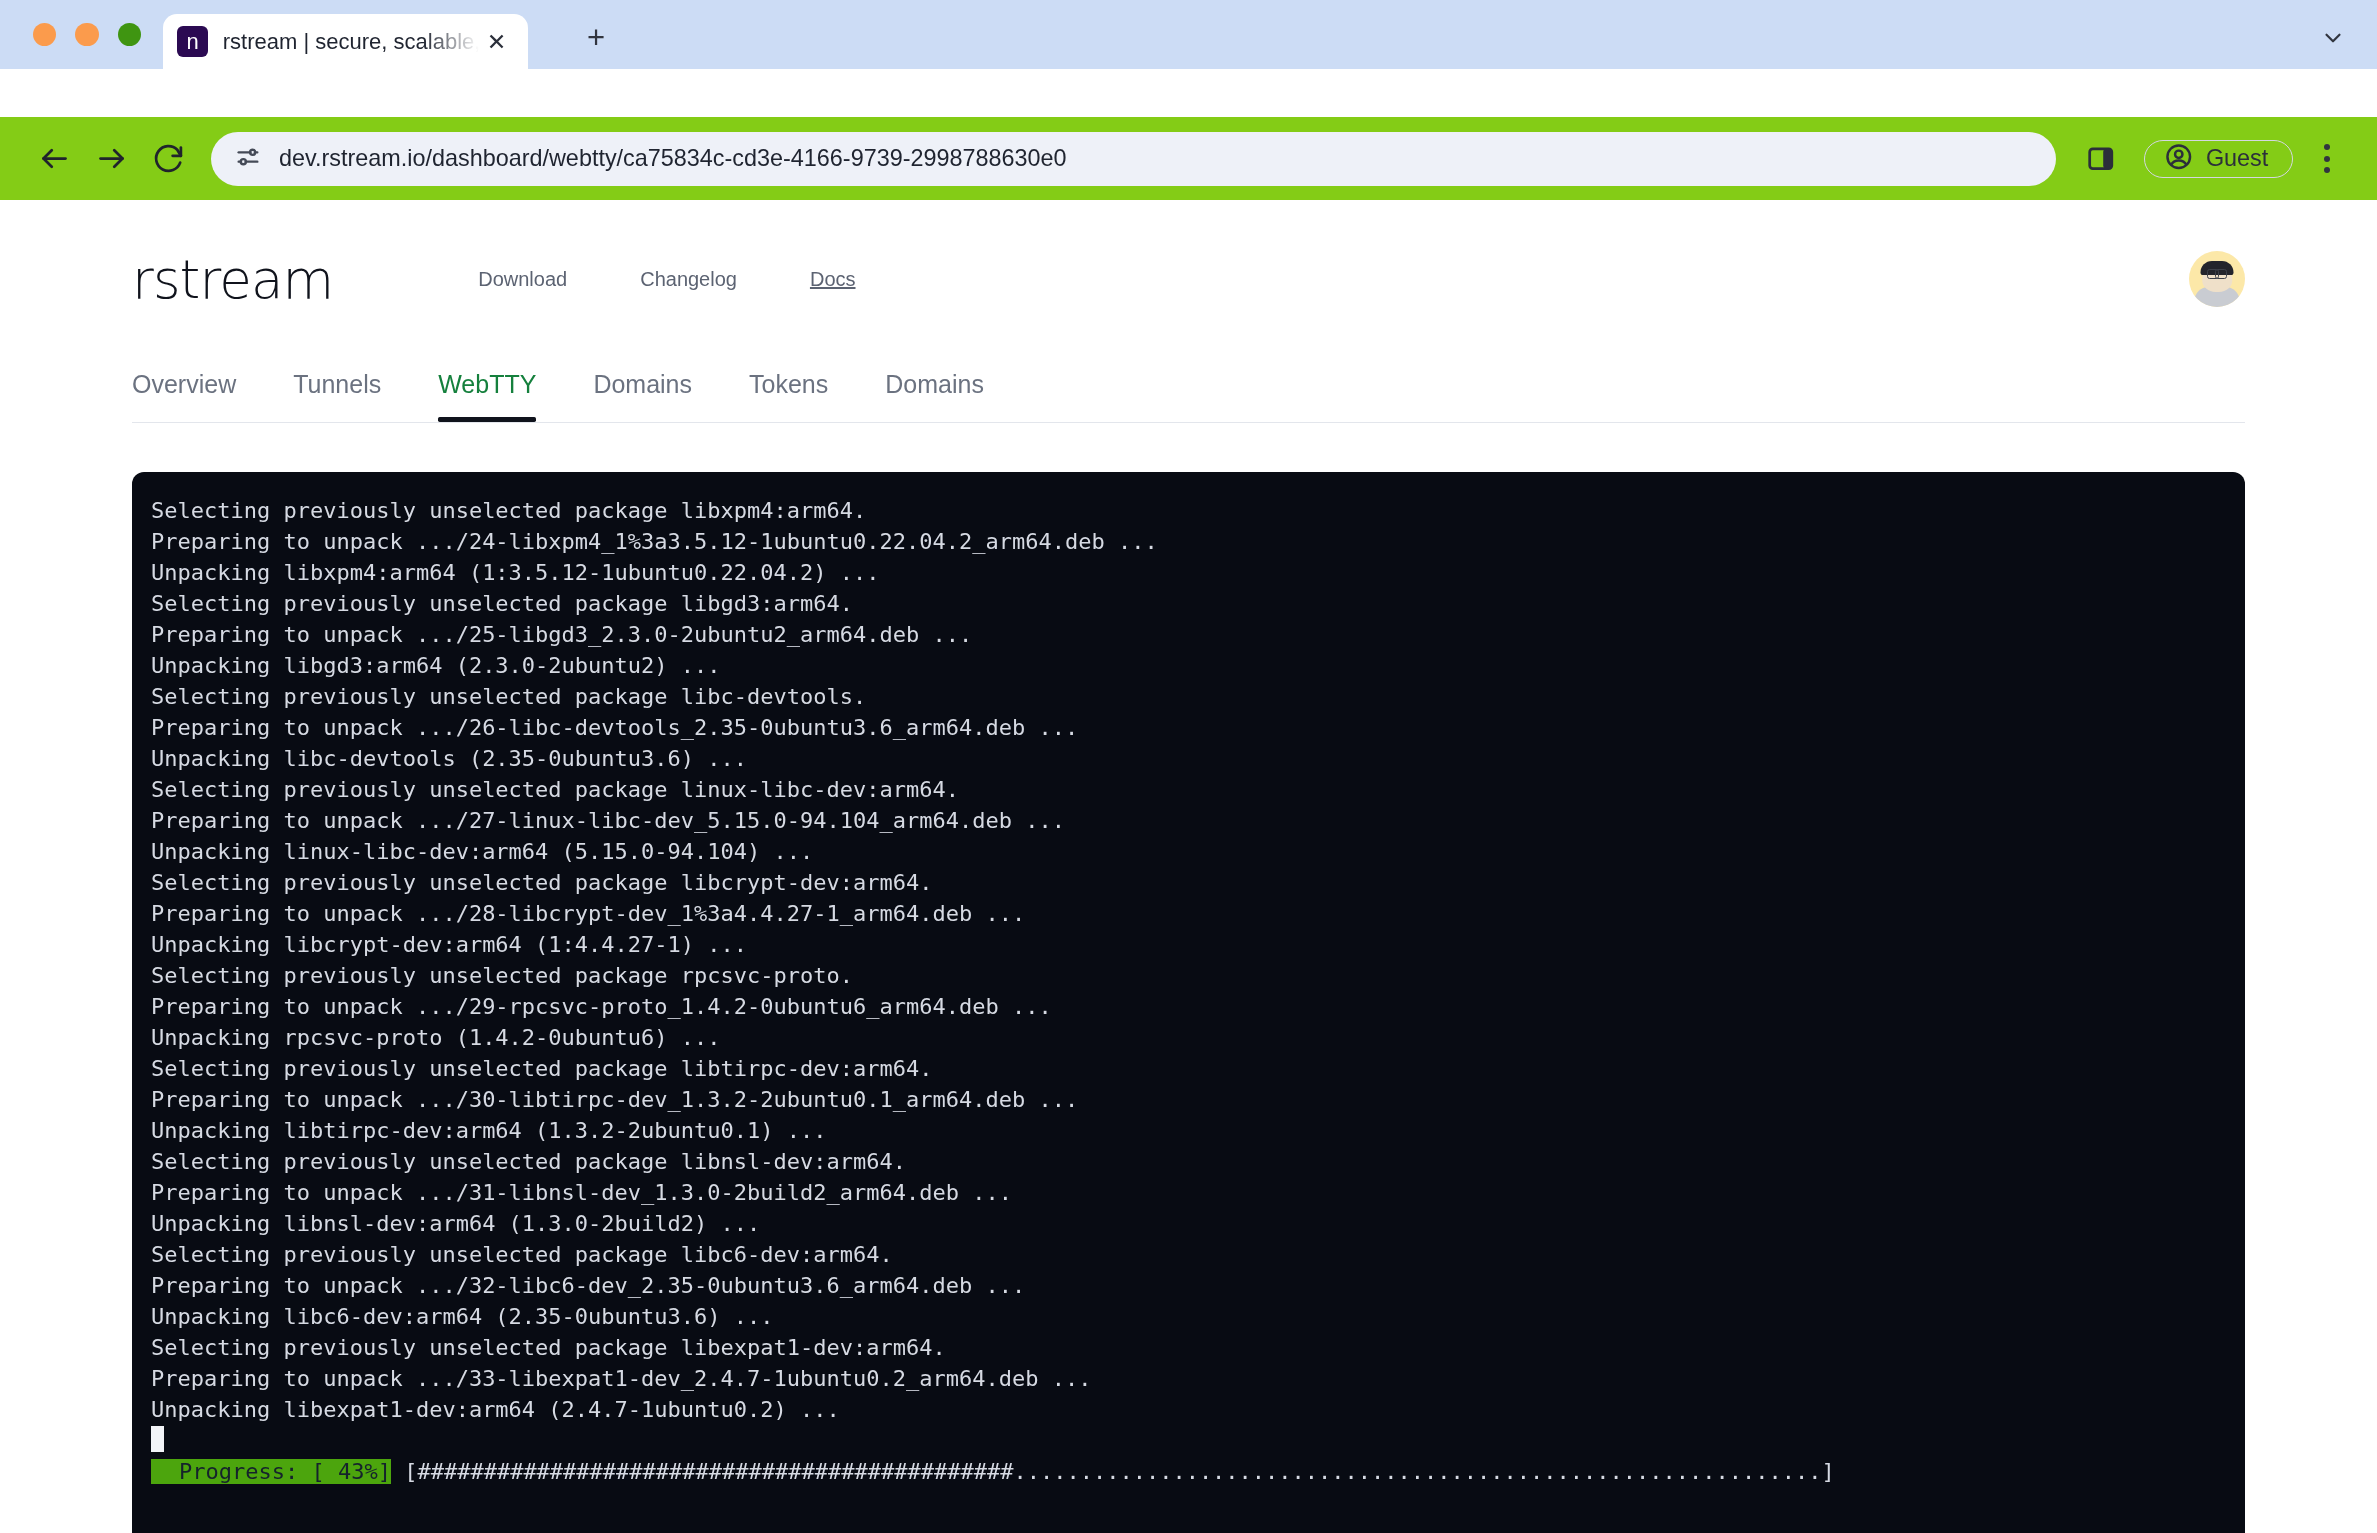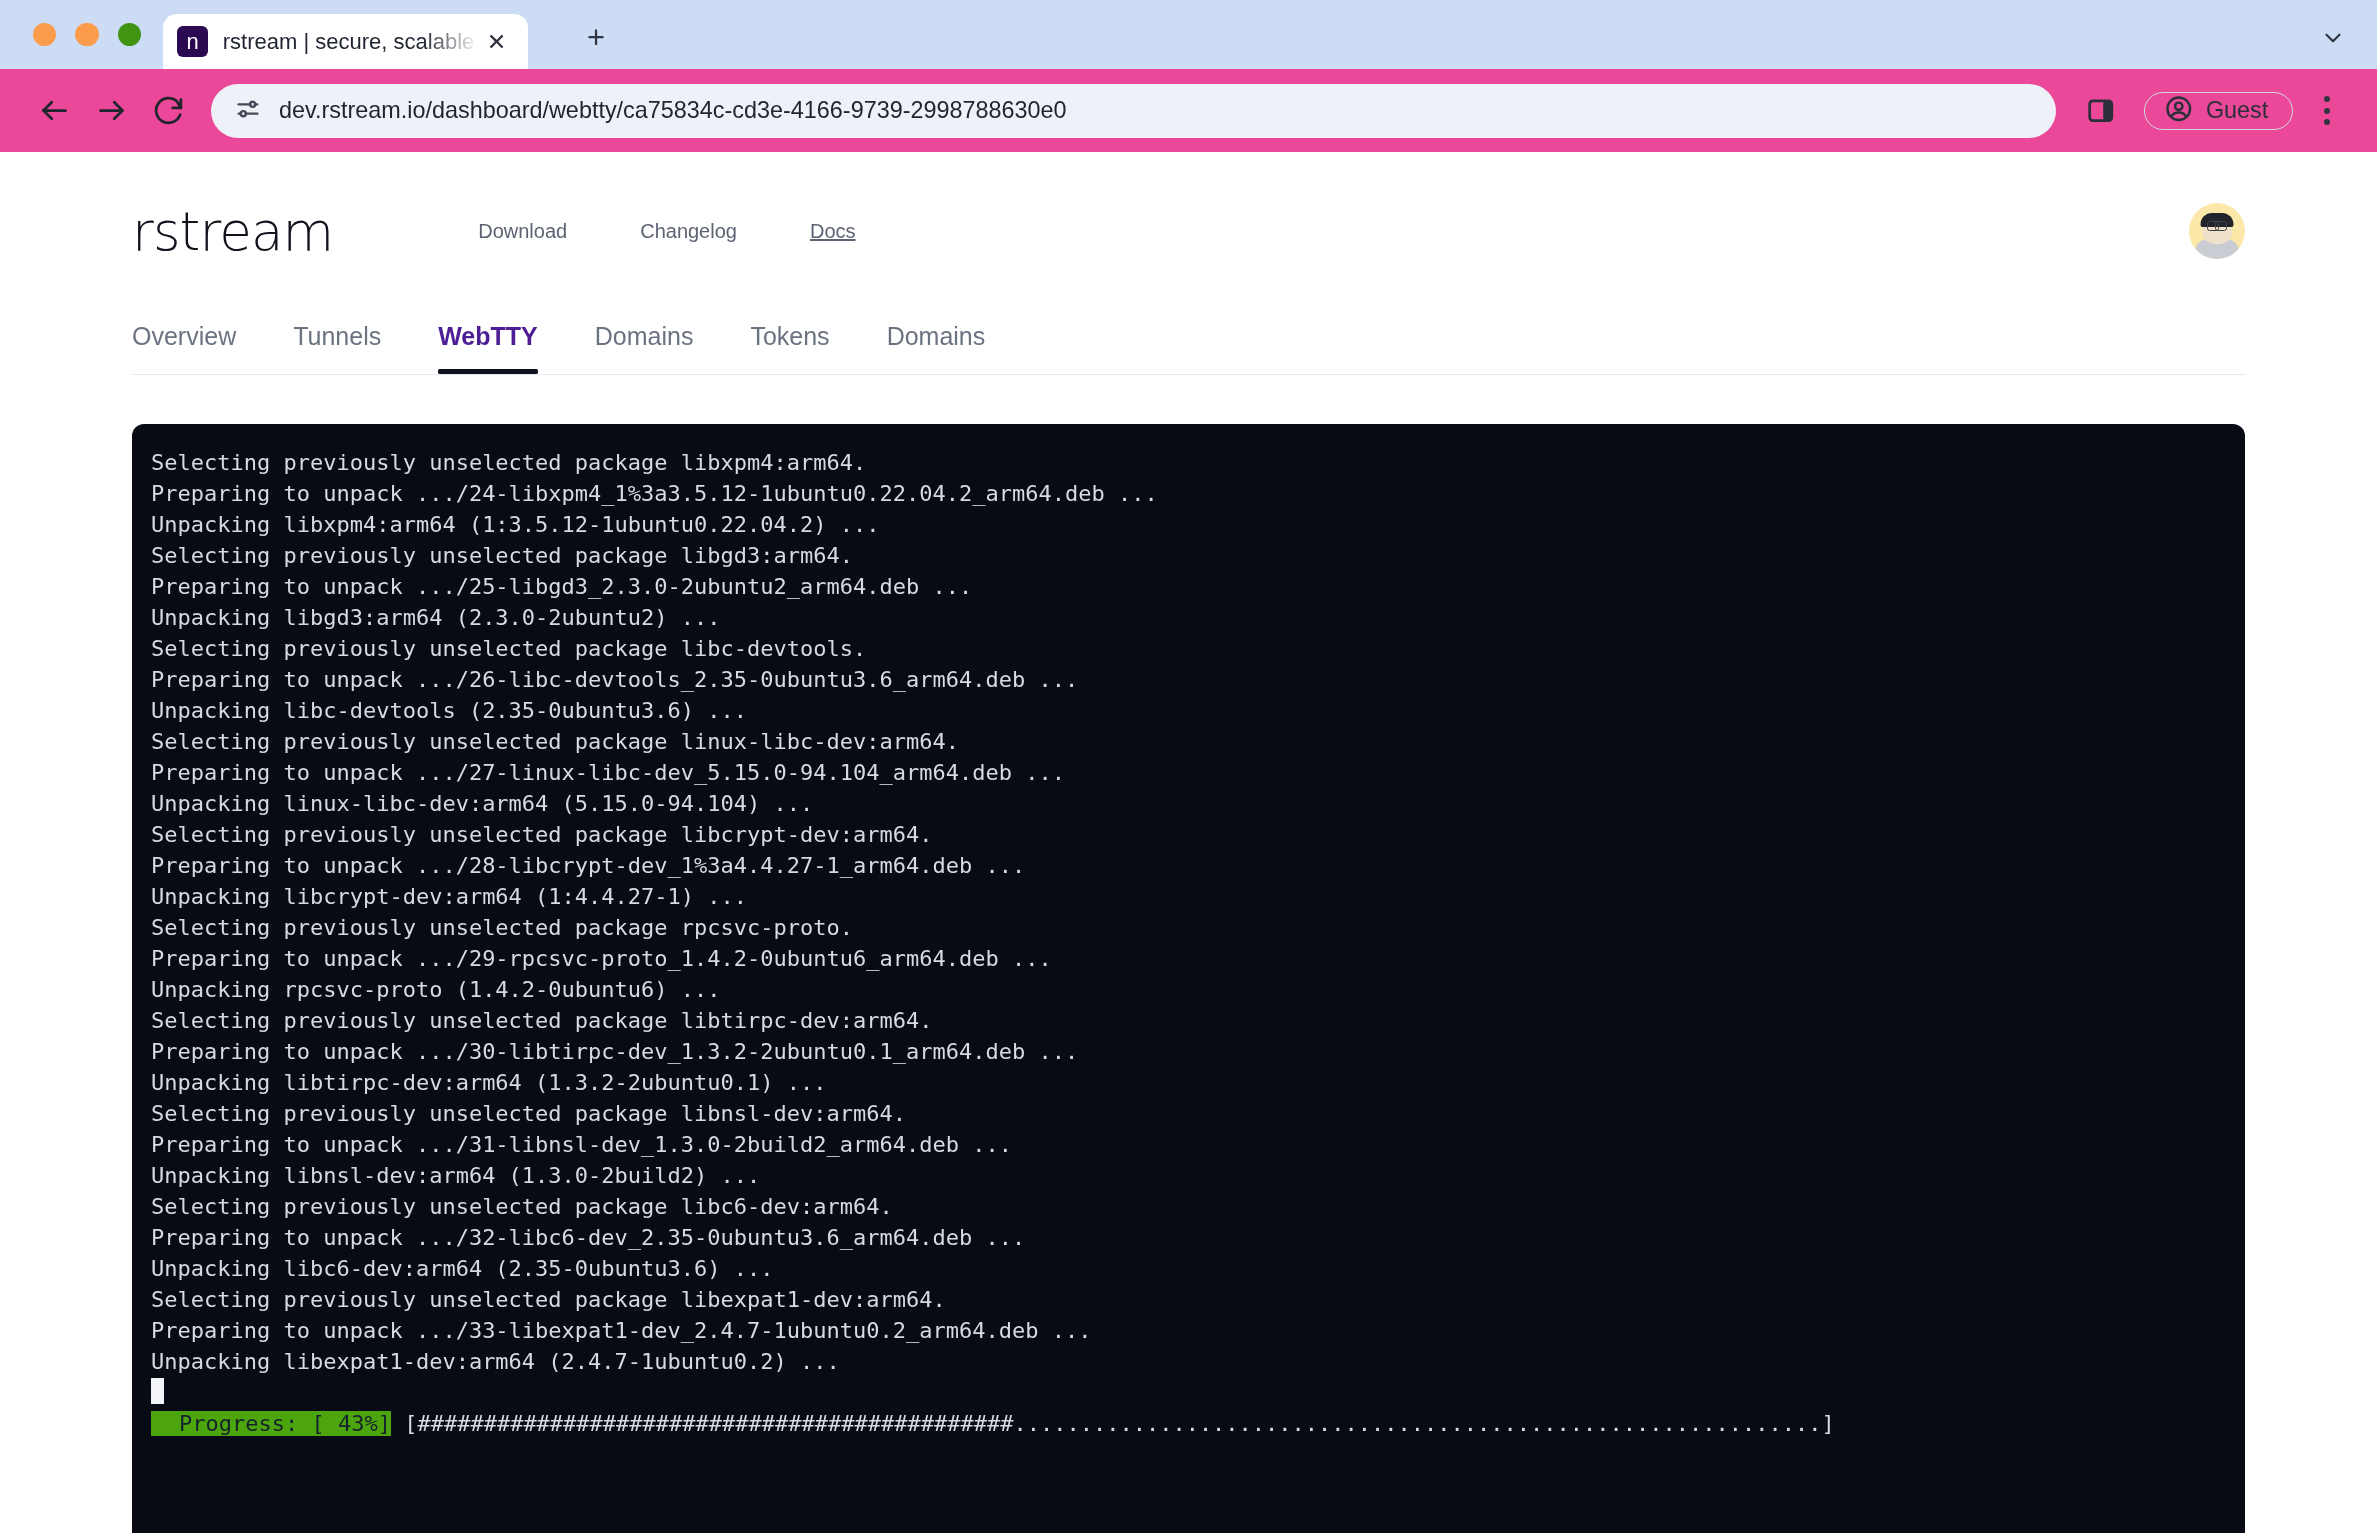--- a/index.html
+++ b/index.html
@@ -31,21 +31,21 @@
   .tab-title{
     margin-left:14.8px;font-size:22px;color:#1f2430;white-space:nowrap;overflow:hidden;
     -webkit-mask-image:linear-gradient(to right,#000 78%,transparent 100%);
             mask-image:linear-gradient(to right,#000 78%,transparent 100%);
     flex:1 1 auto;
   }
   .tab-close{width:35px;flex:0 0 auto;display:flex;align-items:center;justify-content:center;color:#2b2f3a;font-size:23.4px;}
   .newtab{position:absolute;left:577px;bottom:12px;width:38px;height:38px;display:flex;align-items:center;justify-content:center;color:#31353f;font-size:31px;}
   .tabstrip-right{position:absolute;right:22.6px;bottom:10.4px;width:42px;height:42px;display:flex;align-items:center;justify-content:center;}
 
-  .toolbar{height:83px;background:#ec4899;display:flex;align-items:center;padding:0 26px;box-sizing:border-box;flex:0 0 auto;gap:0;}
+  .toolbar{height:83px;background:#84cc16;display:flex;align-items:center;padding:0 26px;box-sizing:border-box;flex:0 0 auto;gap:0;margin-top:48px;}
   .navbtn{width:57px;height:57px;display:flex;align-items:center;justify-content:center;color:#20242c;flex:0 0 auto;}
   .urlbar{
     flex:1 1 auto;height:54px;background:#eef1f8;border-radius:27px;display:flex;align-items:center;
     padding:0 22.6px;box-sizing:border-box;margin:0 19px 0 14px;gap:17.4px;min-width:0;
   }
   .url-text{font-size:23.4px;color:#1f2430;white-space:nowrap;overflow:hidden;text-overflow:ellipsis;}
   .sidepanel-btn{width:50px;height:50px;display:flex;align-items:center;justify-content:center;flex:0 0 auto;}
   .guest-pill{
     height:38px;border:1.7px solid #d3d7e0;border-radius:27px;display:flex;align-items:center;gap:12px;
     padding:0 24px 0 19px;box-sizing:border-box;margin-left:19px;flex:0 0 auto;
@@ -70,21 +70,21 @@
   .avatar .hair{position:absolute;left:50%;top:18%;transform:translateX(-50%);width:33px;height:14px;border-radius:15.6px 15.6px 3.5px 3.5px;background:#23242b;}
   .avatar .body{position:absolute;left:50%;bottom:-3.5px;transform:translateX(-50%);width:45px;height:24px;border-radius:14px 14px 0 0;background:#c9ccd2;}
   .avatar .glass{position:absolute;top:33%;width:9.6px;height:7.8px;border:1.7px solid #3d4049;border-radius:2.6px;}
   .avatar .glass.l{left:33%;}
   .avatar .glass.r{right:33%;}
 
   .tabs-row{display:flex;align-items:flex-end;gap:0;margin-top:38px;position:relative;}
   .tabs-row .tab-item{
     font-size:25px;color:#6b7280;padding:0 0 22.6px 0;margin-right:57px;position:relative;white-space:nowrap;
   }
-  .tabs-row .tab-item.active{color:#4c1d95;font-weight:bold;}
+  .tabs-row .tab-item.active{color:#15803d;font-weight:normal;}
   .tabs-row .tab-item.active:after{
     content:"";position:absolute;left:0;right:0;bottom:0;height:4.3px;background:#10131c;border-radius:1.7px;
   }
   .tabs-divider{height:1.7px;background:#e3e6ec;margin-top:0;}
 
   
   .terminal{
     margin-top:49px;background:#080b13;border-radius:12px;
     padding:22.6px 19px 15.6px 19px;box-sizing:border-box;height:1334px;overflow:hidden;
     font-family:"DejaVu Sans Mono","Liberation Mono",monospace;

